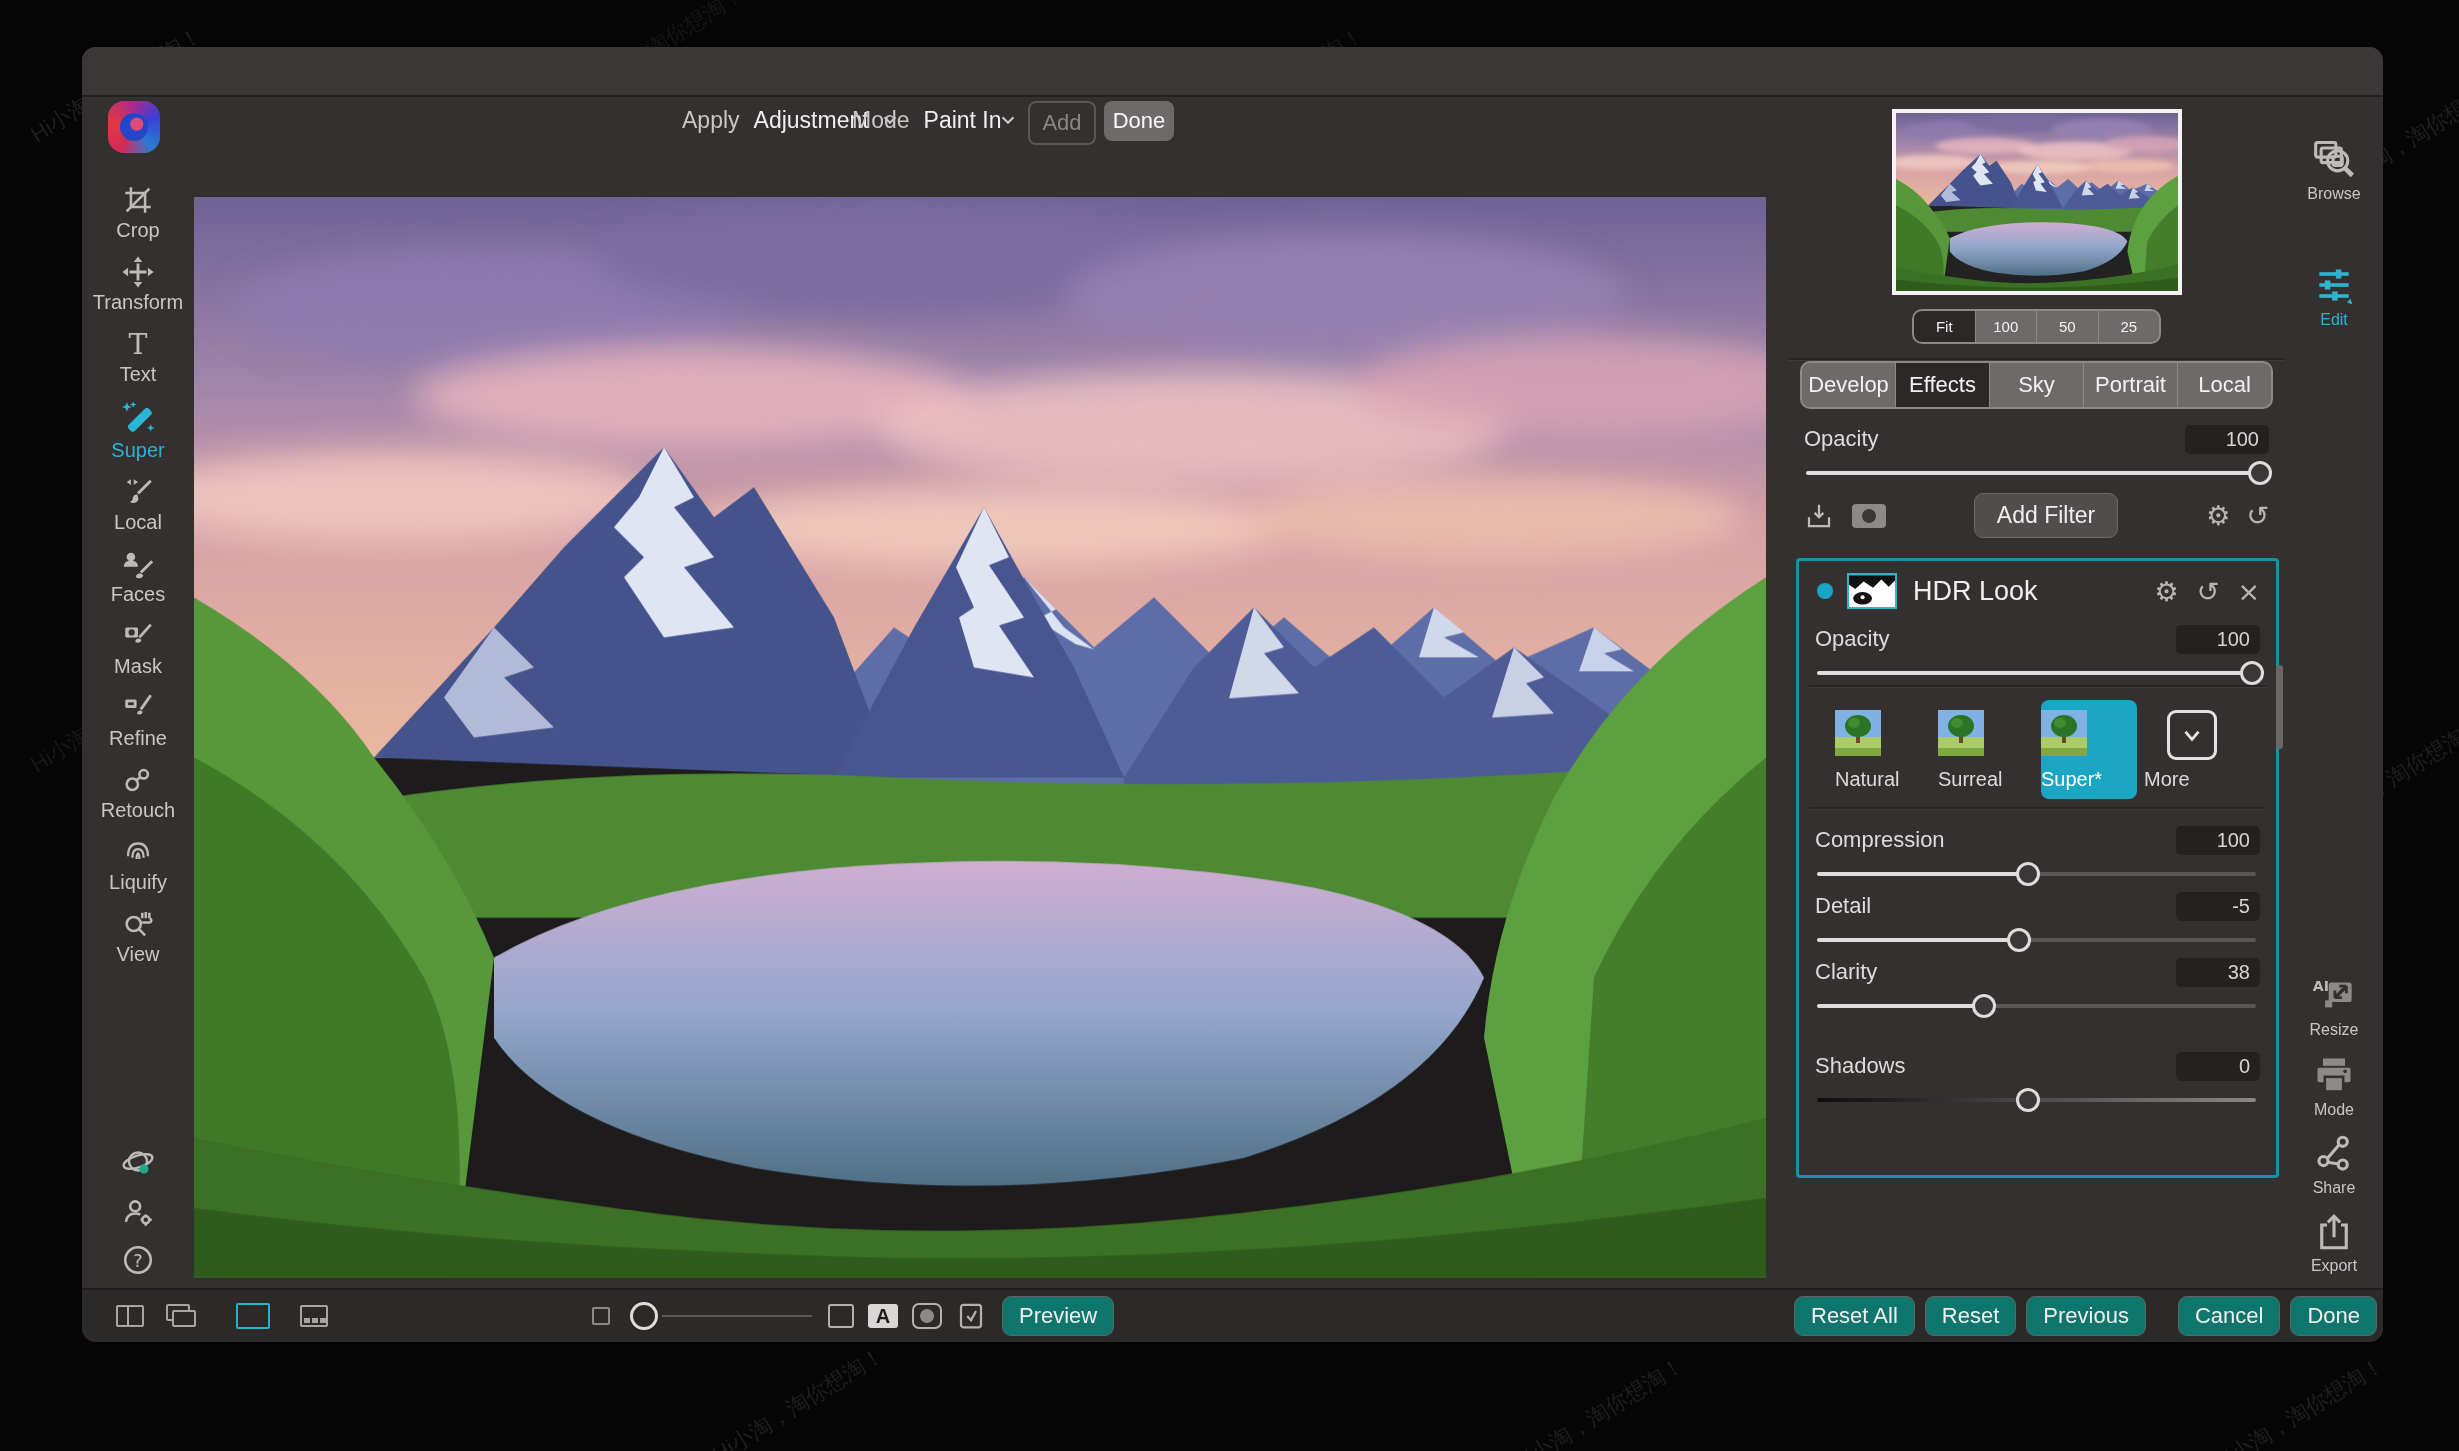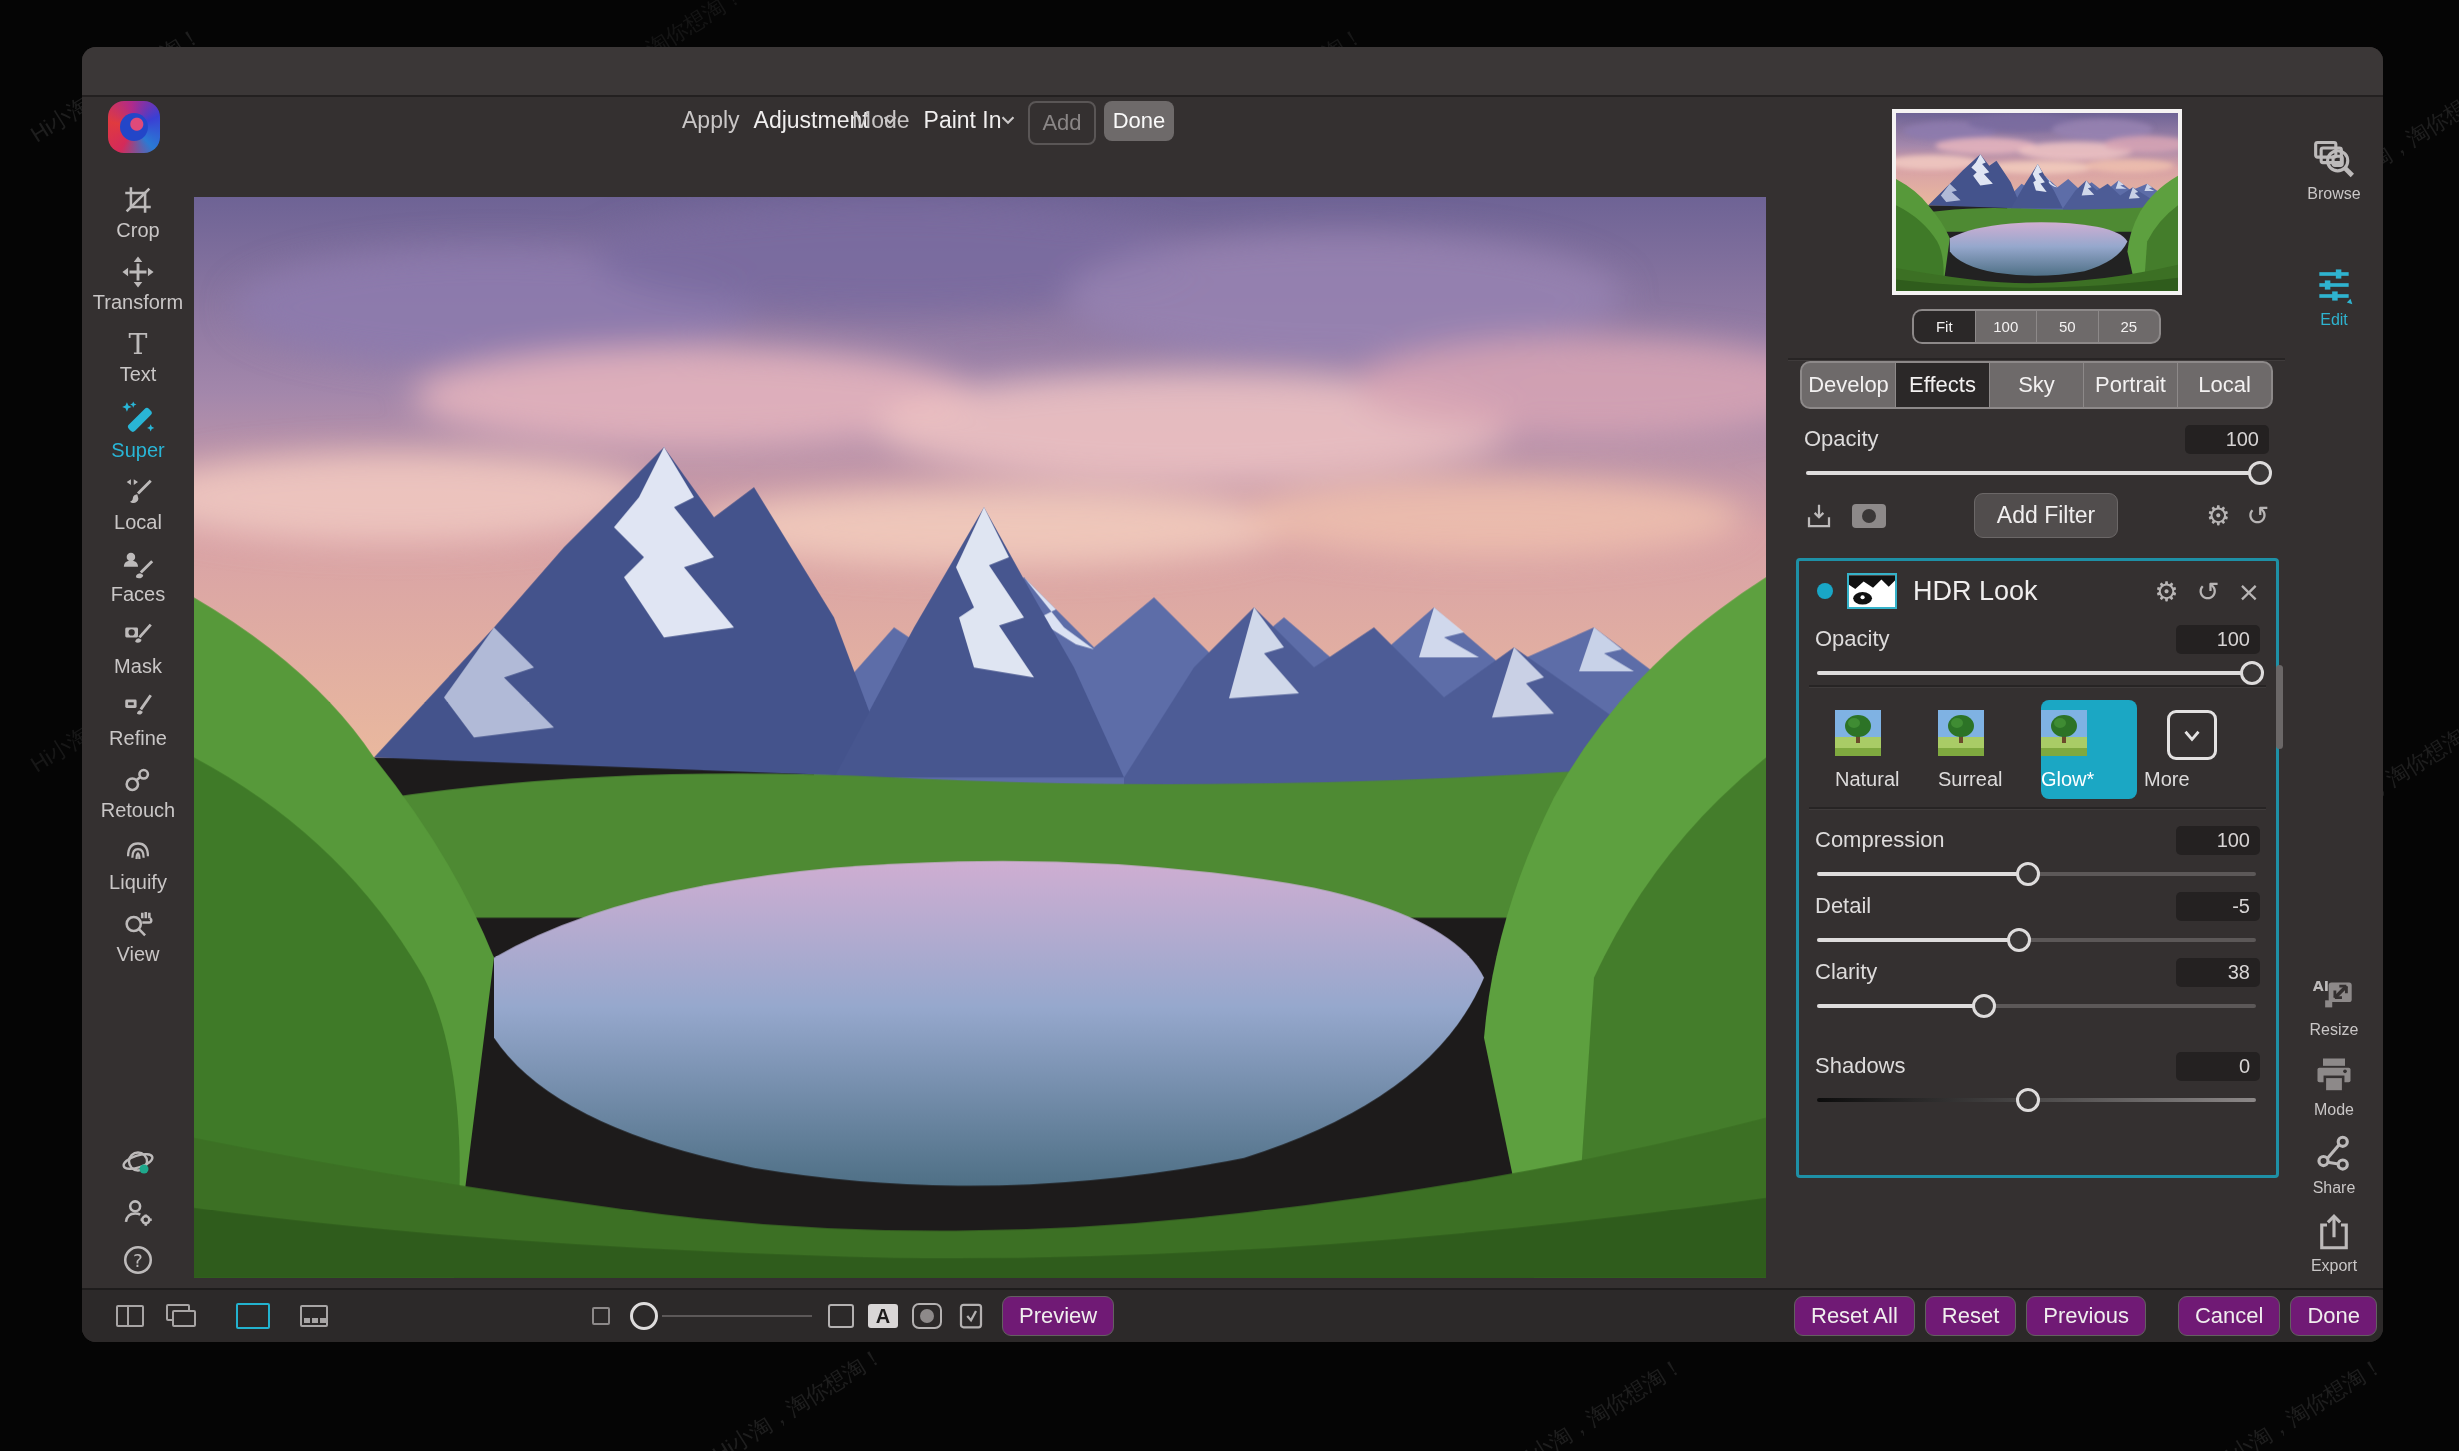--- a/index.html
+++ b/index.html
@@ -81,21 +81,21 @@
   .scroll-thumb{position:absolute;left:488px;top:570px;width:7px;height:84px;border-radius:4px;background:#6b6767;}
   
   .far-rail{position:absolute;left:2203px;top:48px;width:98px;height:1195px;}
   .fr-item{position:absolute;left:0;width:98px;text-align:center;}
   .fr-item svg{display:block;margin:0 auto;}
   .fr-label{font-size:16px;color:#c9c6c6;margin-top:4px;}
   .fr-item.cyan .fr-label{color:#2fb3cf;}
   
   .bottom-bar{position:absolute;left:0;bottom:0;width:100%;height:52px;background:#2c2929;border-top:2px solid #1e1c1c;}
   .bb{position:absolute;top:0;height:52px;display:flex;align-items:center;}
-  .btn{background:#701a75;border:1px solid #636060;border-radius:9px;color:#f0eeee;font-size:22px;
+  .btn{background:#0f766e;border:1px solid #636060;border-radius:9px;color:#f0eeee;font-size:22px;
        padding:6px 16px;margin-right:10px;white-space:nowrap;}
   .pane-ico{box-sizing:border-box;width:28px;height:22px;border:2px solid #a8a5a5;border-radius:2px;position:relative;margin-right:22px;}
   .pane-ico.left-split::after{content:"";position:absolute;left:38%;top:0;width:2px;height:100%;background:#a8a5a5;}
   .pane-ico.teal{border-color:#23b2cf;width:34px;height:26px;}
   .film::after{content:"";position:absolute;left:2px;bottom:2px;width:22px;height:5px;
       background:linear-gradient(90deg,#a8a5a5 0 6px,transparent 6px 8px,#a8a5a5 8px 14px,transparent 14px 16px,#a8a5a5 16px 22px);}
   .monitors{position:relative;width:30px;height:24px;margin-right:22px;}
   .monitors i{position:absolute;box-sizing:border-box;border:2px solid #a8a5a5;border-radius:2px;width:24px;height:17px;display:block;}
   .monitors i:first-child{left:0;top:0;} .monitors i:last-child{left:6px;top:6px;background:#2c2929;}
   .mini-check{width:14px;height:14px;border:2px solid #8d8989;border-radius:2px;margin-right:20px;}
@@ -404,21 +404,21 @@
           <div class="preset">
             <svg width="46" height="46">
                 <use href="#tree-thumb"></use>
               </svg>
             <div class="pl">Surreal</div>
           </div>
           <div class="preset selected">
             <svg width="46" height="46">
                 <use href="#tree-thumb"></use>
               </svg>
-            <div class="pl">Glow*</div>
+            <div class="pl">Super*</div>
           </div>
           <div class="preset">
             <div class="more-box">
               <svg width="26" height="26" viewBox="0 0 24 24" fill="none" stroke="#e4e2e2" stroke-width="2.6">
                   <polyline points="6,9 12,16 18,9"></polyline>
                 </svg>
             </div>
             <div class="pl">More</div>
           </div>
         </div>

